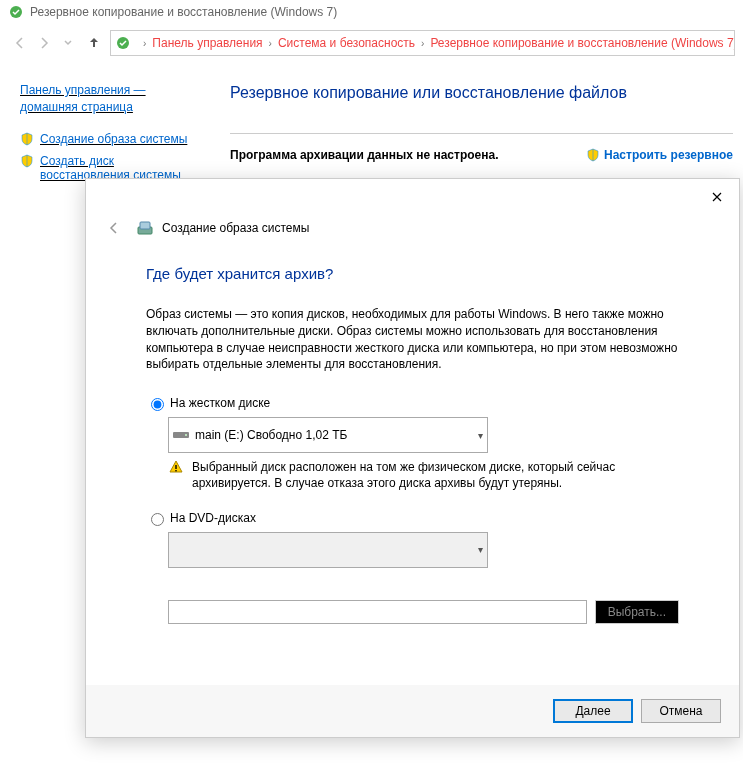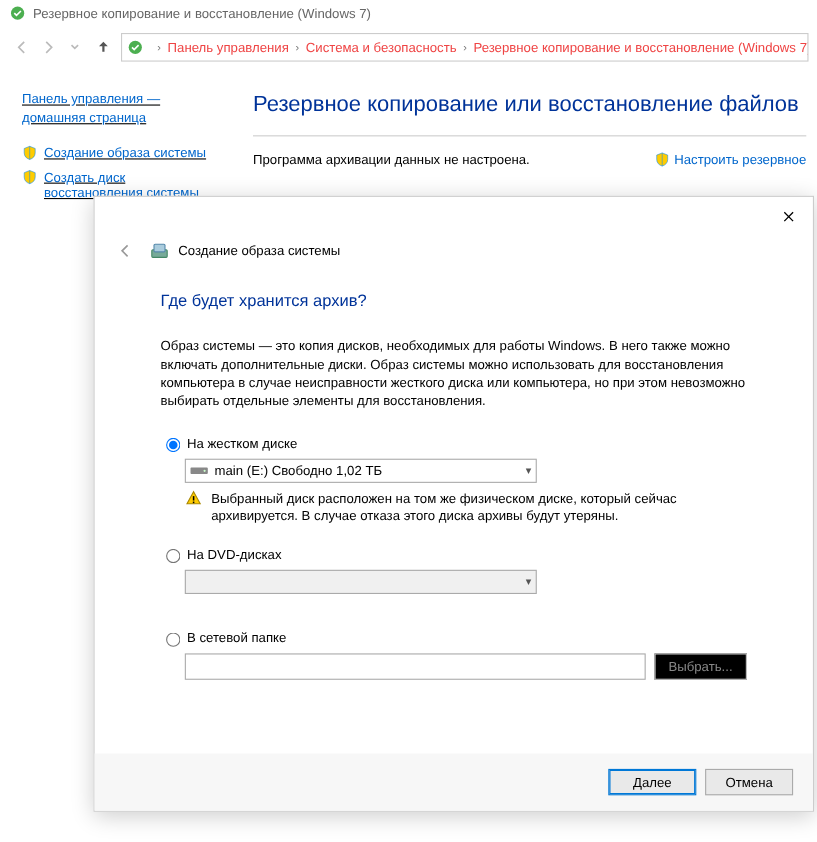--- a/index.html
+++ b/index.html
@@ -70,44 +70,45 @@
   }
   .sidebar .link .shield {
     margin-right: 6px;
     flex-shrink: 0;
   }
   .content {
     flex: 1;
     padding: 10px 10px 0 30px;
   }
   .content h1 {
-    font-size: 20px;
+    font-size: 16px;
     font-weight: normal;
     color: #003399;
-    margin: 8px 0 16px 0;
+    margin: 8px 0 31px 0;
   }
   .groupbox {
     position: relative;
     border-top: 1px solid #ccc;
     padding-top: 14px;
     margin-top: 8px;
   }
   .groupbox .legend {
     position: absolute;
     top: -9px;
     left: 0;
     background: #fff;
     padding-right: 6px;
     color: #000;
     font-size: 12px;
   }
   .groupbox .row {
     display: flex;
     align-items: start;
     justify-content: space-between;
+    font-weight: bold;
   }
   .groupbox .config-link {
     color: #0066cc;
     display: flex;
     align-items: center;
     white-space: nowrap;
     cursor: pointer;
   }
   .groupbox .config-link .shield { margin-right: 4px; }
   
@@ -164,21 +165,21 @@
   .opt label {
     display: flex;
     align-items: center;
     margin-bottom: 6px;
     cursor: pointer;
   }
   .opt input[type=radio] { margin-right: 6px; }
   .opt .combo, .opt .textin {
     margin-left: 22px;
     width: 320px;
-    height: 22px;
+    height: 36px;
     border: 1px solid #aaa;
     background: #fff;
     font-family: inherit;
     font-size: 12px;
     padding: 0 4px;
     display: flex;
     align-items: center;
   }
   .opt .combo.disabled, .opt .textin.disabled {
     background: #f0f0f0;
@@ -387,24 +388,20 @@
         <input type="radio" name="dest" style="">
         <span>На DVD-дисках</span>
       </label>
       <div class="combo disabled">
         <span></span>
         <span class="chev">▾</span>
       </div>
     </div>
 
     <div class="opt" style="margin-top:32px;">
-      <label>
-        <input type="radio" name="dest" style="">
-        <span>В сетевой папке</span>
-      </label>
       <div class="netrow">
         <input class="textin" type="text" style="">
         <button disabled="">Выбрать...</button>
       </div>
     </div>
 
   </div>
   <div class="dlg-buttons">
     <button class="primary">Далее</button>
     <button>Отмена</button>

